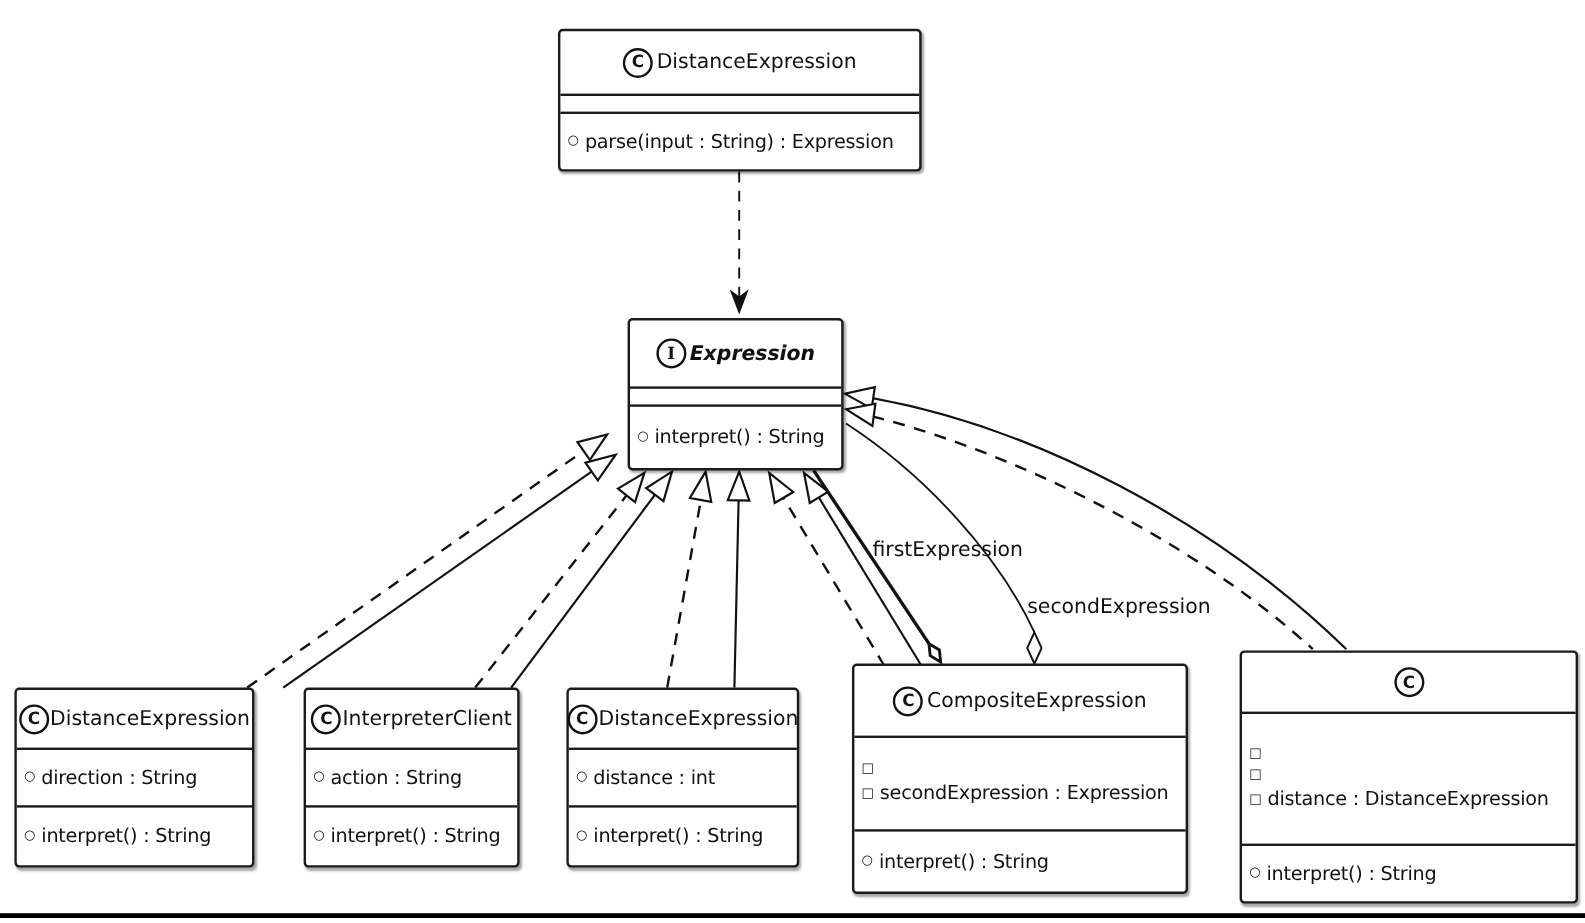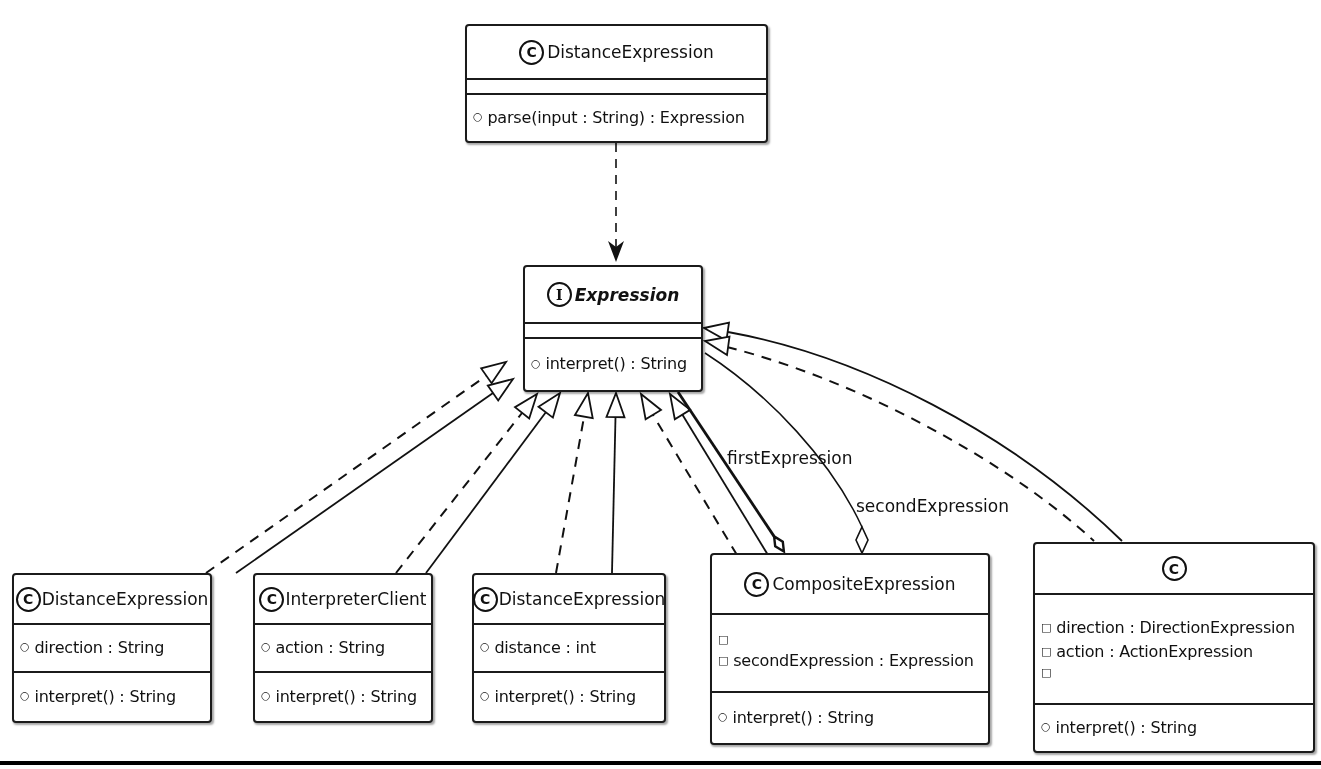--- a/index.html
+++ b/index.html
@@ -196,28 +196,27 @@
 
   <div class="uml-box" style="left:1033px;top:542px;width:282px;height:211px;">
     <div class="uml-title" style="height:49px;">
       <span class="cls-icon">
           <span>C</span>
         </span>
     </div>
     <div class="compartment" style="height:110px;">
       <div class="member">
         <span class="marker">□</span>
-        <span>direction : DirectionExpression</span>
-      </div>
-      <div class="member">
-        <span class="marker">□</span>
-        <span>action : ActionExpression</span>
-      </div>
-      <div class="member">
-        <span class="marker">□</span>
+      </div>
+      <div class="member">
+        <span class="marker">□</span>
+      </div>
+      <div class="member">
+        <span class="marker">□</span>
+        <span>distance : DistanceExpression</span>
       </div>
     </div>
     <div class="compartment grow">
       <div class="member">
         <span class="marker">○</span>
         <span>interpret() : String</span>
       </div>
     </div>
   </div>
 

